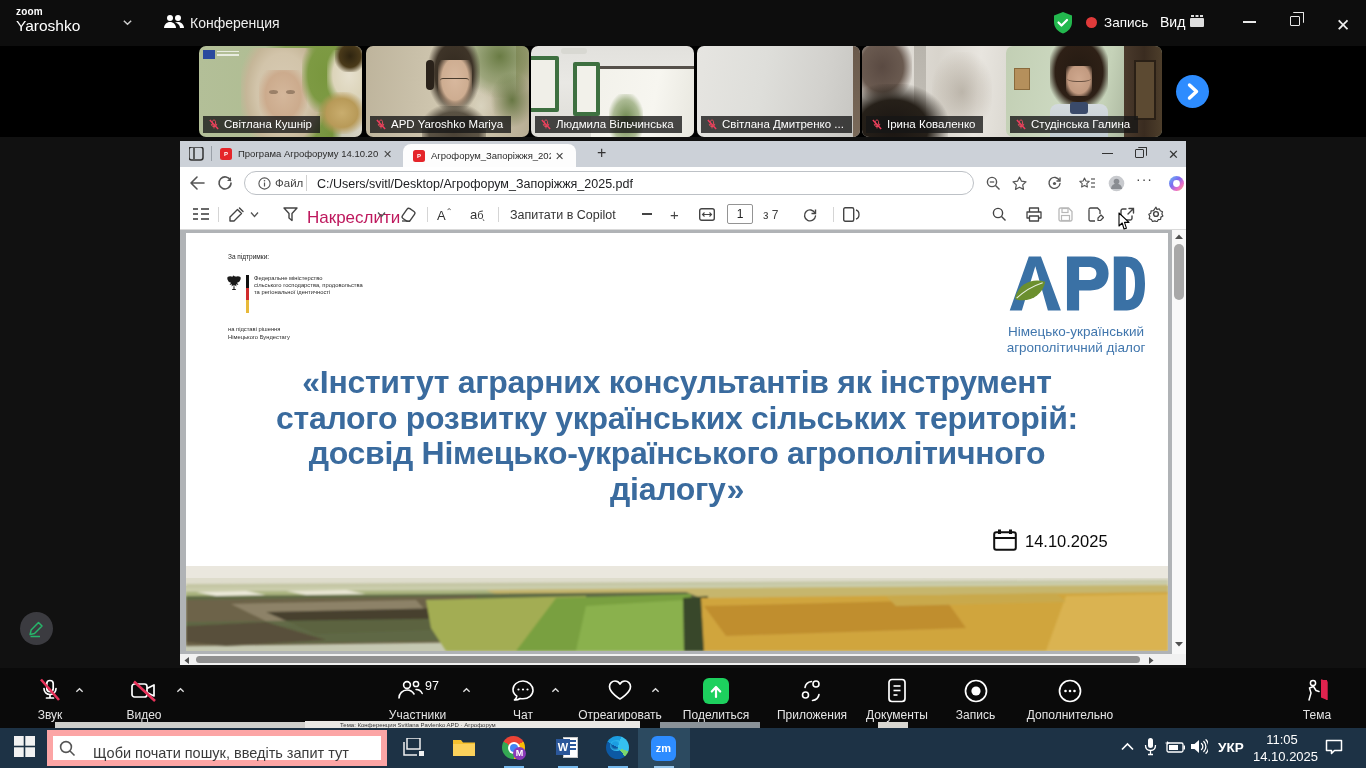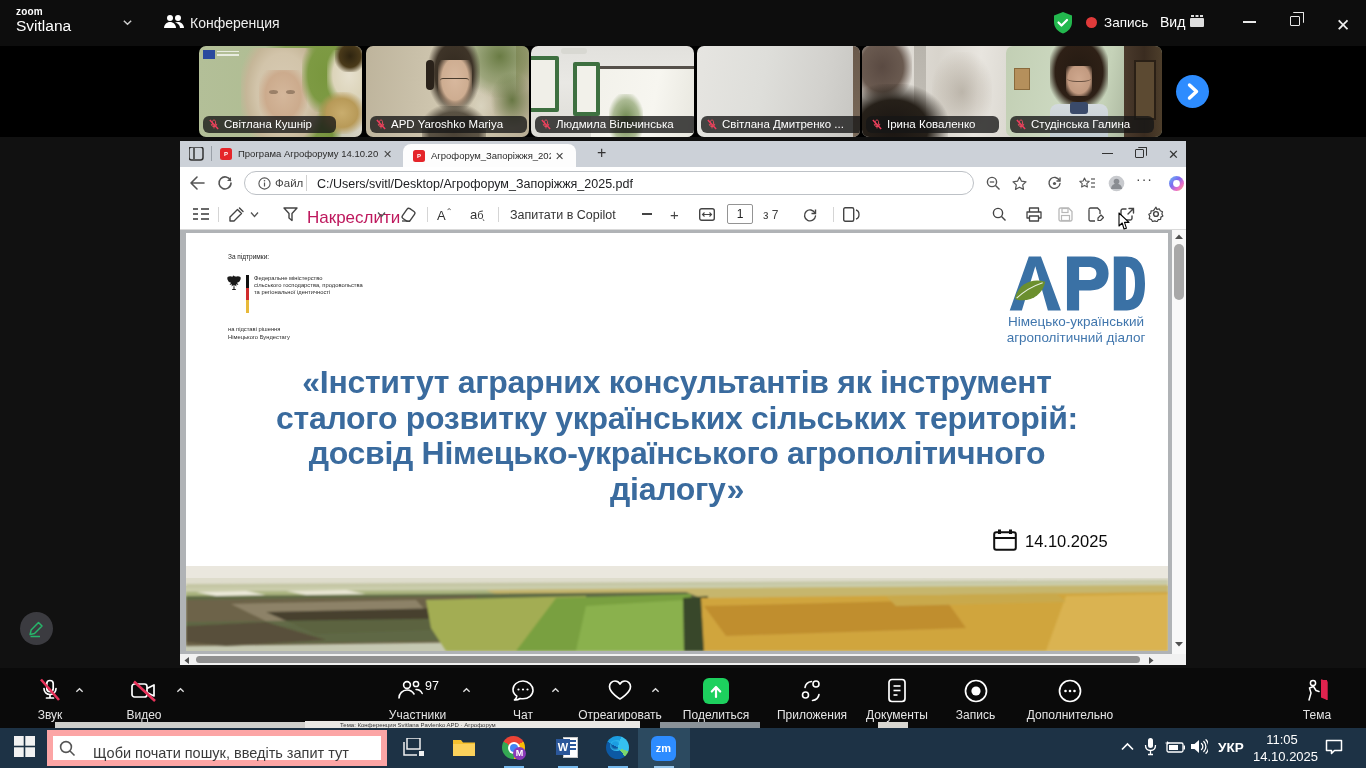--- a/index.html
+++ b/index.html
@@ -25,60 +25,60 @@
 .vid-t { left:1160px; top:14px; color:#fff; font-size:14px; }
 .vid-g { left:1190px; top:15px; width:14px; height:12px; }
 .wmin { left:1243px; top:21px; width:13px; height:1.6px; background:#e8e8e8; }
 .wmax { left:1290px; top:16px; width:10px; height:10px; border:1.3px solid #e8e8e8; border-radius:1px; }
 .wmax:after { content:""; position:absolute; left:2px; top:-5px; width:10px; height:10px; border:1.3px solid #e8e8e8; border-radius:1px; border-left:none; border-bottom:none; }
 .wclose { left:1336px; top:15px; color:#eee; font-size:17px; }
 
 
 #strip { left:0; top:46px; width:1366px; height:91px; background:#000; }
 .thumb { position:absolute; top:0; height:91px; width:163px; border-radius:7px; overflow:hidden; }
-.ntag { position:absolute; left:4px; bottom:4px; height:17px; background:rgba(22,22,22,.78); border-radius:6px; color:#fff; font-size:11.5px; line-height:17px; padding:0 24px 0 21px; white-space:nowrap; }
+.ntag { position:absolute; left:4px; bottom:4px; height:17px; background:rgba(22,22,22,.78); border-radius:0; color:#fff; font-size:11.5px; line-height:17px; padding:0 8px 0 21px; white-space:nowrap; }
 .mslash { position:absolute; left:5px; top:3px; width:12px; height:11px; }
 .nextbtn { left:1176px; top:29px; width:33px; height:33px; background:#2d8cff; border-radius:50%; }
 .nextbtn svg { position:absolute; left:0; top:0; }
 
 
 #browser { left:180px; top:141px; width:1006px; height:524px; background:#fff; }
 #tabstrip { left:0; top:0; width:1006px; height:26px; background:#ccd1d8; }
 #addrbar { left:0; top:26px; width:1006px; height:32px; background:#fff; }
 #pdfbar { left:0; top:58px; width:1006px; height:31px; background:#fff; border-bottom:1px solid #d9d9d9; }
 #viewer { left:0; top:89px; width:1006px; height:424px; background:#b0b3b6; }
 #hscroll { left:0; top:513px; width:1006px; height:11px; background:#f1f1f1; }
 .tab-act { position:absolute; left:223px; top:3px; width:173px; height:23px; background:#fdfdfd; border-radius:8px 8px 0 0; }
 .tabtxt { position:absolute; top:7px; font-size:9.5px; color:#2a2a2a; white-space:nowrap; overflow:hidden; }
 .pdfic { position:absolute; top:7px; width:12px; height:12px; background:#e5252a; border-radius:2.5px; color:#fff; font-size:6px; font-weight:bold; text-align:center; line-height:12px; }
 .tabx { position:absolute; top:7px; font-size:11px; color:#444; }
 
 
 #page { left:6px; top:3px; width:982px; height:418px; background:#fff; overflow:hidden; }
 .sl-title { position:absolute; left:0; top:132px; width:982px; text-align:center; color:#3a6b9e; font-weight:bold; font-size:32px; line-height:35.5px; letter-spacing:-.3px; }
 .apd { position:absolute; left:820px; top:22px; width:140px; text-align:center; }
-.apd .sub { color:#4076ad; font-size:13.5px; line-height:16px; margin-top:2px; }
+.apd .sub { color:#4076ad; font-size:13.5px; line-height:16px; margin-top:12px; }
 
 
 #ztb { left:0; top:668px; width:1366px; height:60px; background:#0a0a0a; }
 .zt { position:absolute; top:8px; text-align:center; color:#fff; }
 .zt .lbl { position:absolute; top:32px; left:50%; transform:translateX(-50%); font-size:12px; white-space:nowrap; color:#e5e5e5; }
 .caret { position:absolute; top:18px; width:9px; height:9px; }
 
 
 #taskbar { left:0; top:728px; width:1366px; height:40px; background:#1d3245; }
 #searchbox { position:absolute; left:47px; top:2px; width:340px; height:36px; background:#fff; border:6px solid #fca5a5; color:#3a3a3a; font-size:14.5px; line-height:34px; padding-left:40px; }
 .tray { position:absolute; color:#fff; }
 </style>
 </head>
 <body>
 <div id="stage">
   <div id="topbar" class="abs">
     <div class="abs zlogo1">zoom</div>
-    <div class="abs zlogo2">Svitlana</div>
+    <div class="abs zlogo2">Yaroshko</div>
     <svg class="abs chev-dn" viewBox="0 0 12 12">
         <path d="M2 4l4 4 4-4" stroke="#ccc" stroke-width="1.6" fill="none"></path>
       </svg>
     <svg class="abs ppl-ic" width="24" height="20" viewBox="0 0 24 20">
         <circle cx="8" cy="6" r="3" fill="#fff"></circle>
         <circle cx="16" cy="6" r="3" fill="#fff"></circle>
         <path d="M2 16c0-3.3 2.7-6 6-6s6 2.7 6 6z" fill="#fff"></path>
         <path d="M13 10.5c2.9.5 5 2.8 5 5.5h4c0-3.3-2.7-6-6-6-1.1 0-2.1.2-3 .5z" fill="#fff"></path>
       </svg>
     <div class="abs conf-t">Конференция</div>

